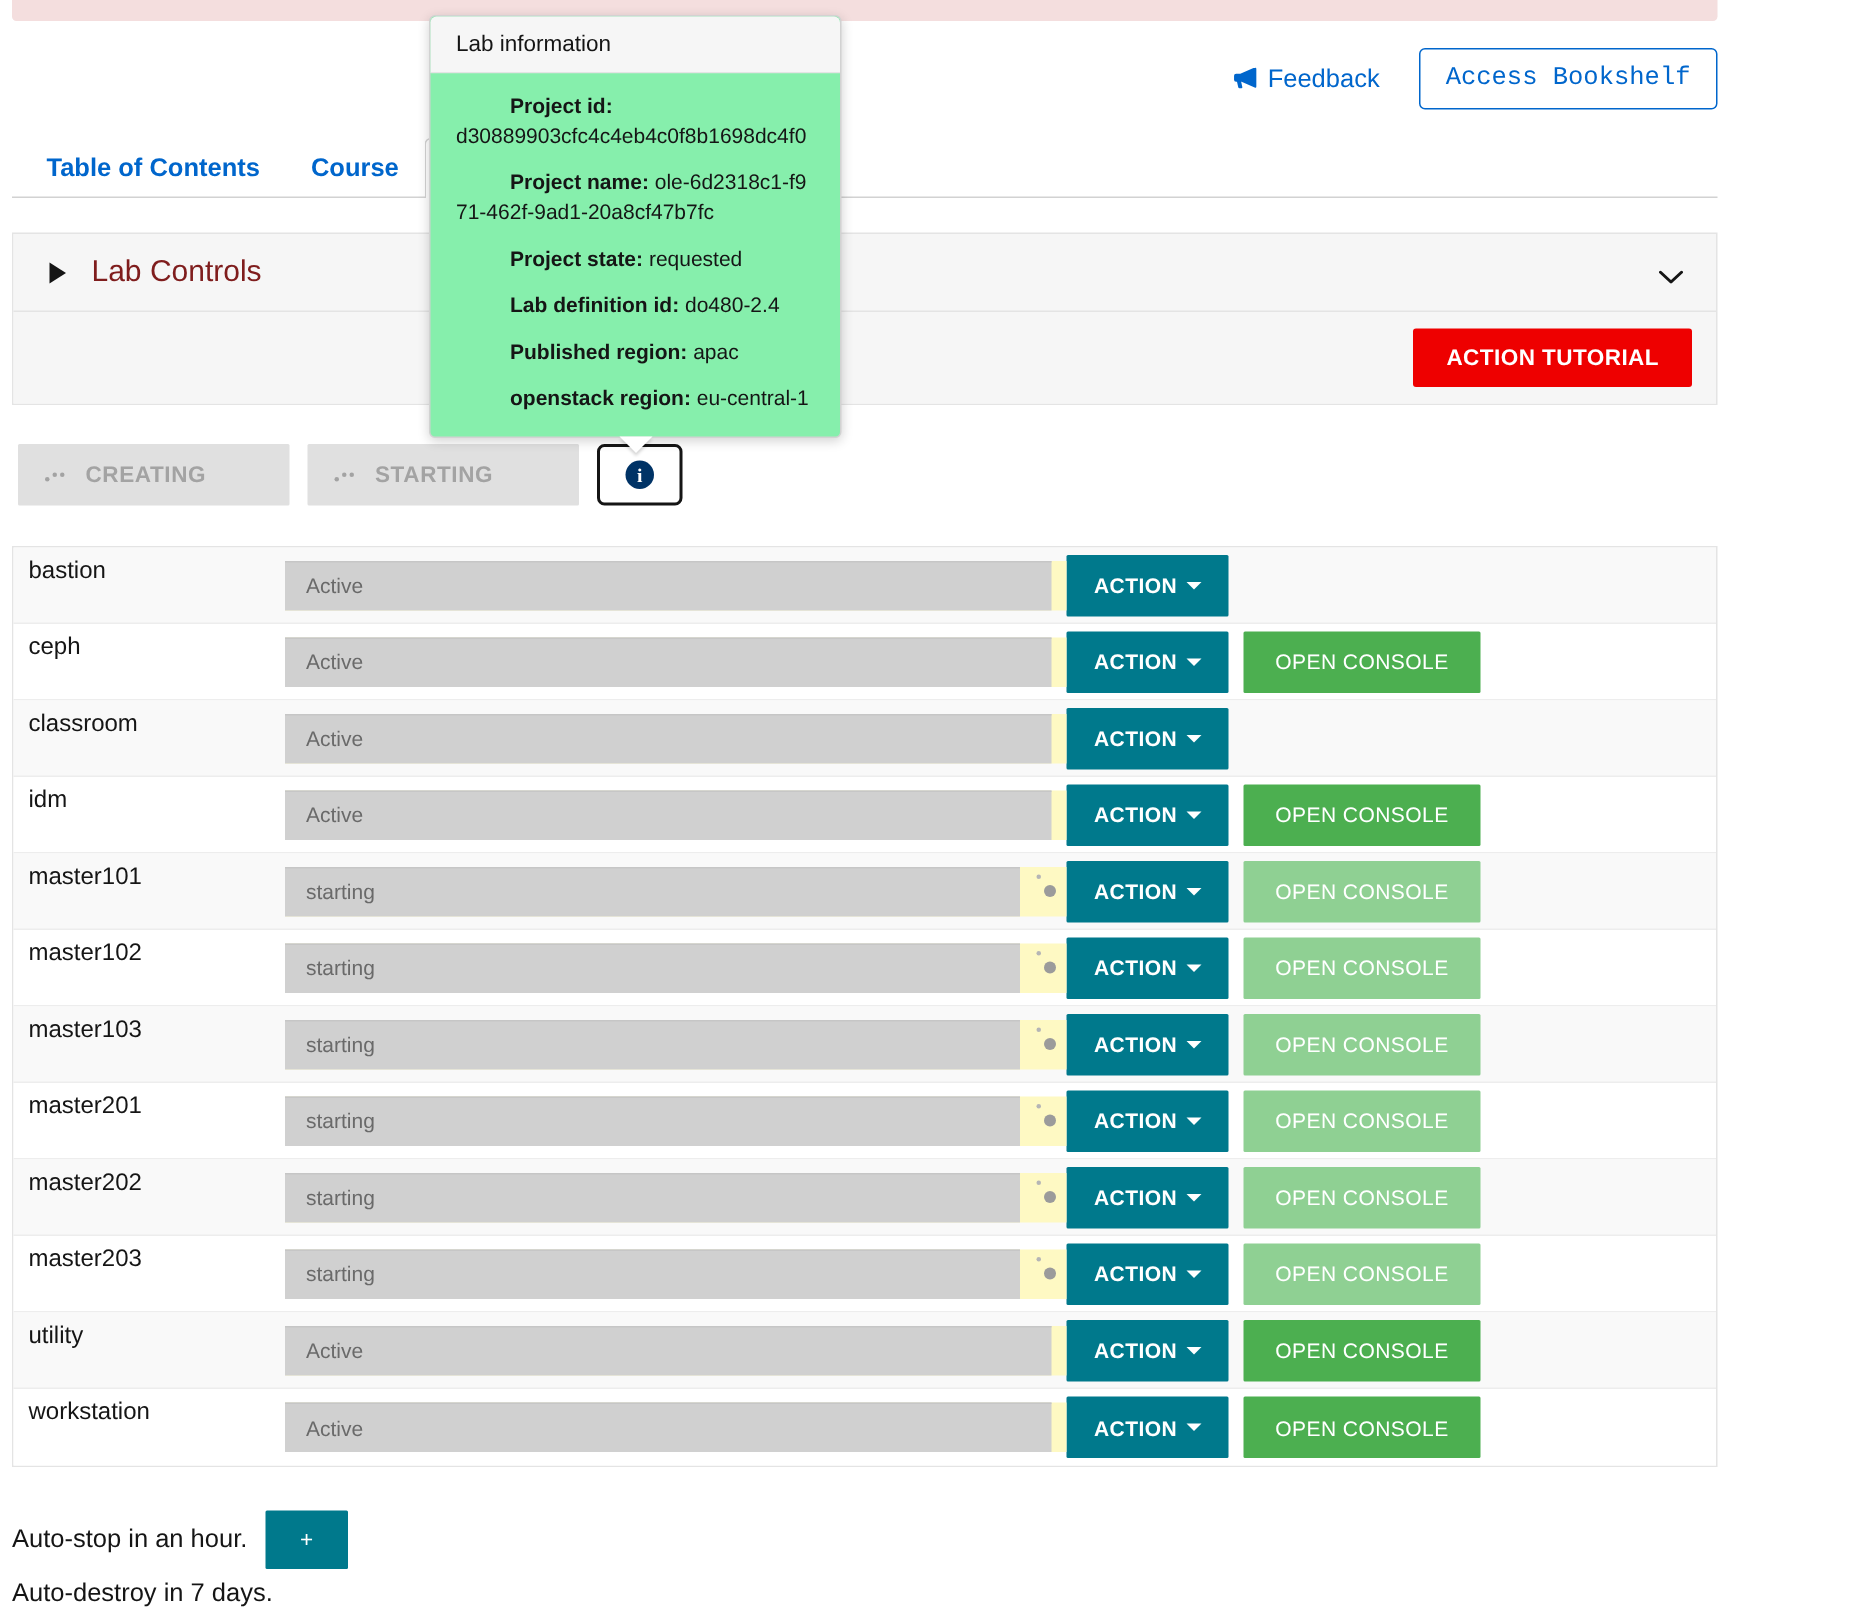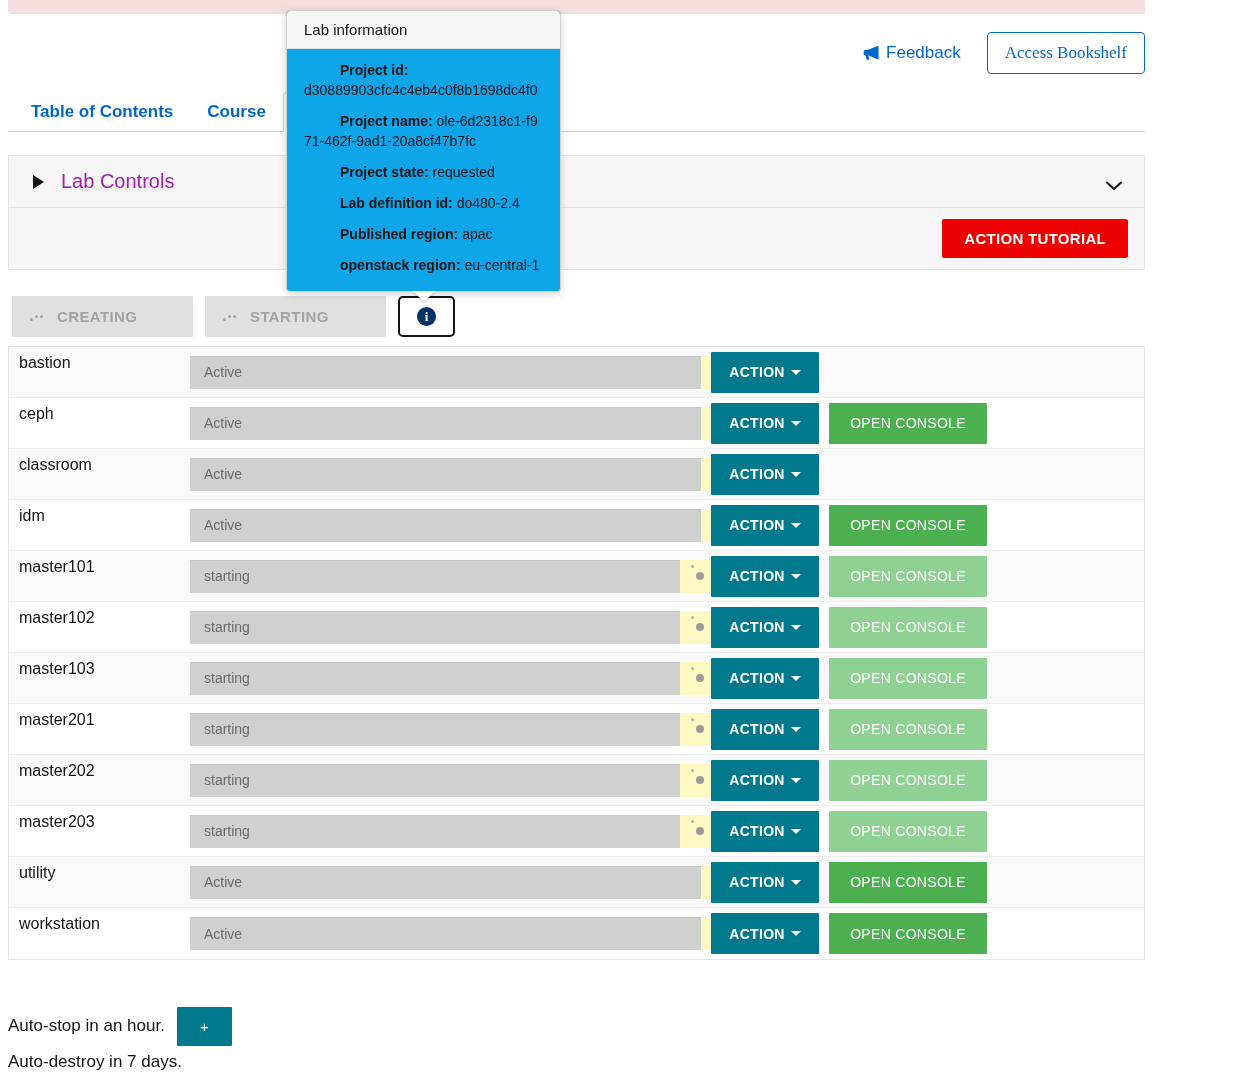--- a/index.html
+++ b/index.html
@@ -40,21 +40,21 @@
     font-size: 17px;
     text-decoration: none;
     cursor: pointer;
     white-space: nowrap;
   }
   .megaphone-icon { display: block; width: 17px; height: 17px; }
   .bookshelf-btn {
     border: 1px solid #0066cc;
     background: #ffffff;
     color: #0066cc;
-    font-family: Liberation Serif, serif;
+    font-family: Liberation Mono, monospace;
     font-size: 17px;
     padding: 10px 17px;
     border-radius: 4px;
     cursor: pointer;
     white-space: nowrap;
   }
 
   
   .tabbar {
     position: absolute;
@@ -108,21 +108,21 @@
   .tri-icon {
     width: 0; height: 0;
     border-left: 11px solid #151515;
     border-top: 7px solid transparent;
     border-bottom: 7px solid transparent;
     margin-right: 17px;
     flex: 0 0 auto;
   }
   .lab-panel-title {
     font-size: 20px;
-    color: #a21caf;
+    color: #7f1d1d;
     flex: 1 1 auto;
   }
   .chevron-icon { width: 16px; height: 10px; flex: 0 0 auto; }
   .lab-panel-body {
     background: #f6f6f6;
     height: 61px;
     display: flex;
     align-items: center;
     justify-content: flex-end;
     padding: 0 16px;
@@ -195,21 +195,21 @@
     align-items: center;
     justify-content: center;
     line-height: 1;
   }
 
   
   .tooltip {
     position: absolute;
     left: 286px; top: 10px;
     width: 275px;
-    background: #0ea5e9;
+    background: #86efac;
     border: 1px solid #d2d2d2;
     border-radius: 4px;
     box-shadow: 0 2px 8px rgba(0,0,0,.18);
     z-index: 50;
   }
   .tooltip-head {
     background: #f6f6f6;
     border-bottom: 1px solid #e4e4e4;
     padding: 10px 17px;
     font-size: 15px;
@@ -234,21 +234,21 @@
     width: 0; height: 0;
     border-left: 11px solid transparent;
     border-right: 11px solid transparent;
     border-top: 11px solid #ffffff;
     filter: drop-shadow(0 2px 1px rgba(0,0,0,.16));
   }
 
   
   .machines {
     position: absolute;
-    left: 8px; top: 346px;
+    left: 8px; top: 364px;
     width: 1137px;
     border: 1px solid #e4e4e4;
     background: #ffffff;
   }
   .row {
     display: flex;
     align-items: center;
     height: 51px;
     border-bottom: 1px solid #ededed;
     background: #ffffff;

